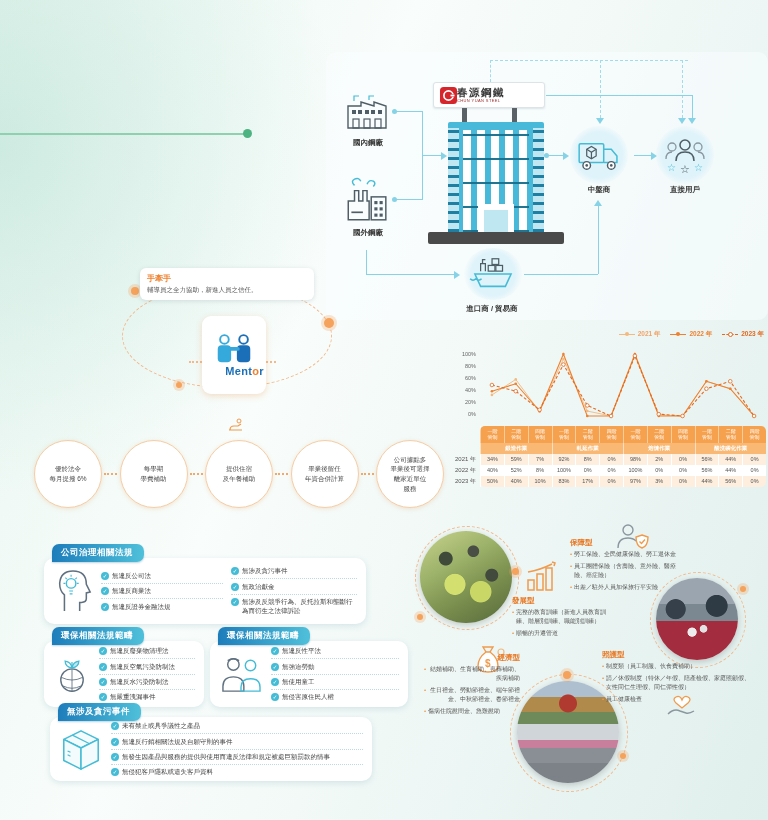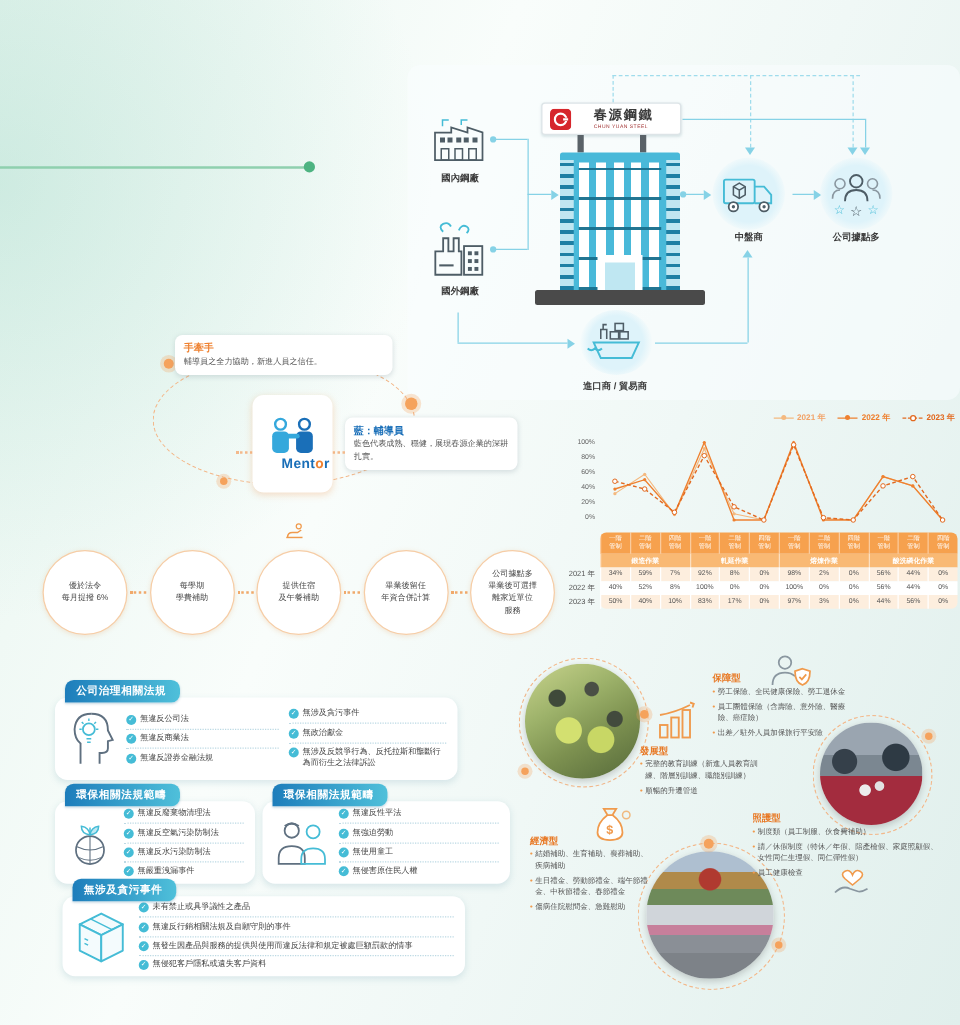--- a/index.html
+++ b/index.html
@@ -23,21 +23,21 @@
   .h-solid { height:0; border-top:1.5px solid #86d2e6; }
   .v-solid { width:0; border-left:1.5px solid #86d2e6; }
   .h-dot { height:0; border-top:1.5px dashed #9fdcec; }
   .v-dot { width:0; border-left:1.5px dashed #9fdcec; }
   .arr-r { width:0; height:0; border:4px solid transparent; border-left:6px solid #86d2e6; border-right:0; }
   .arr-d { width:0; height:0; border:4px solid transparent; border-top:6px solid #86d2e6; border-bottom:0; }
   .arr-u { width:0; height:0; border:4px solid transparent; border-bottom:6px solid #86d2e6; border-top:0; }
   .cdot { width:5px; height:5px; border-radius:50%; background:#86d2e6; }
 
   .sign { left:433px; top:82px; width:112px; height:26px; background:#fff; border:1px solid #dde4e7; border-radius:3px;
-          display:flex; align-items:center; gap:18px; padding:0 6px; box-sizing:border-box; box-shadow:0 1px 2px rgba(100,140,150,.2); }
+          display:flex; align-items:center; gap:0; padding:0 6px; box-sizing:border-box; box-shadow:0 1px 2px rgba(100,140,150,.2); }
   .sign-name { font-size:10.5px; font-weight:bold; color:#3a3a3a; letter-spacing:1.5px; line-height:1.05; }
   .sign-en { font-size:4px; color:#a03030; letter-spacing:.4px; }
   .antenna { width:5px; height:14px; background:#5a6268; }
   .tower { left:448px; top:122px; width:96px; height:110px; background:#49b9d9; border-radius:2px 2px 0 0; }
   .tower-side { position:absolute; top:6px; bottom:0; width:11px; background:repeating-linear-gradient(0deg,#1f7fa3 0 3px, #bfe6f1 3px 9px); }
   .tower-center { position:absolute; left:15px; right:15px; top:8px; bottom:0;
       background-image:
         repeating-linear-gradient(0deg, rgba(23,110,140,.95) 0 2px, rgba(0,0,0,0) 2px 24px),
         repeating-linear-gradient(90deg, #fff 0 8px, rgba(0,0,0,0) 8px 14px); }
   .entrance { left:478px; top:204px; width:36px; height:28px; background:#fff; }
@@ -278,21 +278,21 @@
         <g fill="none" stroke="#4e5d66" stroke-width="1.5">
             <circle cx="22" cy="9" r="5"></circle>
             <path d="M13,25 q0,-9 9,-9 q9,0 9,9"></path>
           </g>
         <text x="4" y="35" font-size="10" fill="#45bcd6">☆</text>
         <text x="17" y="37" font-size="11" fill="#4e5d66">☆</text>
         <text x="31" y="35" font-size="10" fill="#45bcd6">☆</text>
       </svg>
     </span>
   </div>
-  <div class="abs node-label" style="left:650px;top:185px;width:70px;">公司據點多</div>
+  <div class="abs node-label" style="left:650px;top:185px;width:70px;">直接用戶</div>
 
   <div class="abs glow" style="left:464px;top:248px;width:58px;height:52px;">
     <span style="display:flex;">
       <svg width="52" height="40" viewBox="0 0 54 42">
         <g fill="none" stroke="#4e5d66" stroke-width="1.3">
           <rect x="22" y="12" width="7" height="6"></rect>
             <rect x="30" y="12" width="7" height="6"></rect>
             <rect x="26" y="5" width="7" height="6"></rect>
           <path d="M14,18 v-8 h5 v8"></path>
             <path d="M16,10 v-4 h3"></path>
@@ -310,24 +310,20 @@
   <div class="abs odot" style="left:131px;top:287px;width:8px;height:8px;"></div>
   <div class="abs odot" style="left:324px;top:318px;width:10px;height:10px;"></div>
   <div class="abs odot" style="left:176px;top:382px;width:6px;height:6px;"></div>
 
   <div class="abs m-box" style="left:140px;top:268px;width:174px;">
     <div class="m-title" style="color:#ef8130;">手牽手</div>
     <div class="m-text">輔導員之全力協助，新進人員之信任。</div>
   </div>
 
 
-  <div class="abs m-box" style="left:276px;top:334px;width:138px;">
-    <div class="m-title" style="color:#1a6fb8;">藍：輔導員</div>
-    <div class="m-text">藍色代表成熟、穩健，展現春源企業的深耕扎實。</div>
-  </div>
 
   <div class="abs m-conn" style="left:189px;top:361px;width:13px;"></div>
   <div class="abs m-conn" style="left:266px;top:361px;width:10px;"></div>
 
   <div class="abs m-card">
     <span style="display:flex;">
       <svg width="44" height="30" viewBox="0 0 46 30">
         <circle cx="13" cy="6" r="4.5" fill="none" stroke="#35a8dc" stroke-width="2"></circle>
         <rect x="6" y="12" width="14" height="18" rx="4" fill="#35a8dc"></rect>
         <circle cx="33" cy="6" r="4.5" fill="none" stroke="#1a6fb8" stroke-width="2"></circle>
@@ -728,21 +724,21 @@
     <div class="wf-head">發展型</div>
     <div>
         <div class="wf-item">
           <span>完整的教育訓練（新進人員教育訓練、階層別訓練、職能別訓練）</span>
         </div>
         <div class="wf-item">
           <span>順暢的升遷管道</span>
         </div>
       </div>
   </div>
-  <div class="wf-block" style="left:424px;top:668px;width:96px;">
+  <div class="wf-block" style="left:424px;top:653px;width:96px;text-align:right;">
     <div class="wf-head">經濟型</div>
     <div>
         <div class="wf-item">
           <span>結婚補助、生育補助、喪葬補助、疾病補助</span>
         </div>
         <div class="wf-item">
           <span>生日禮金、勞動節禮金、端午節禮金、中秋節禮金、春節禮金</span>
         </div>
         <div class="wf-item">
           <span>傷病住院慰問金、急難慰助</span>

